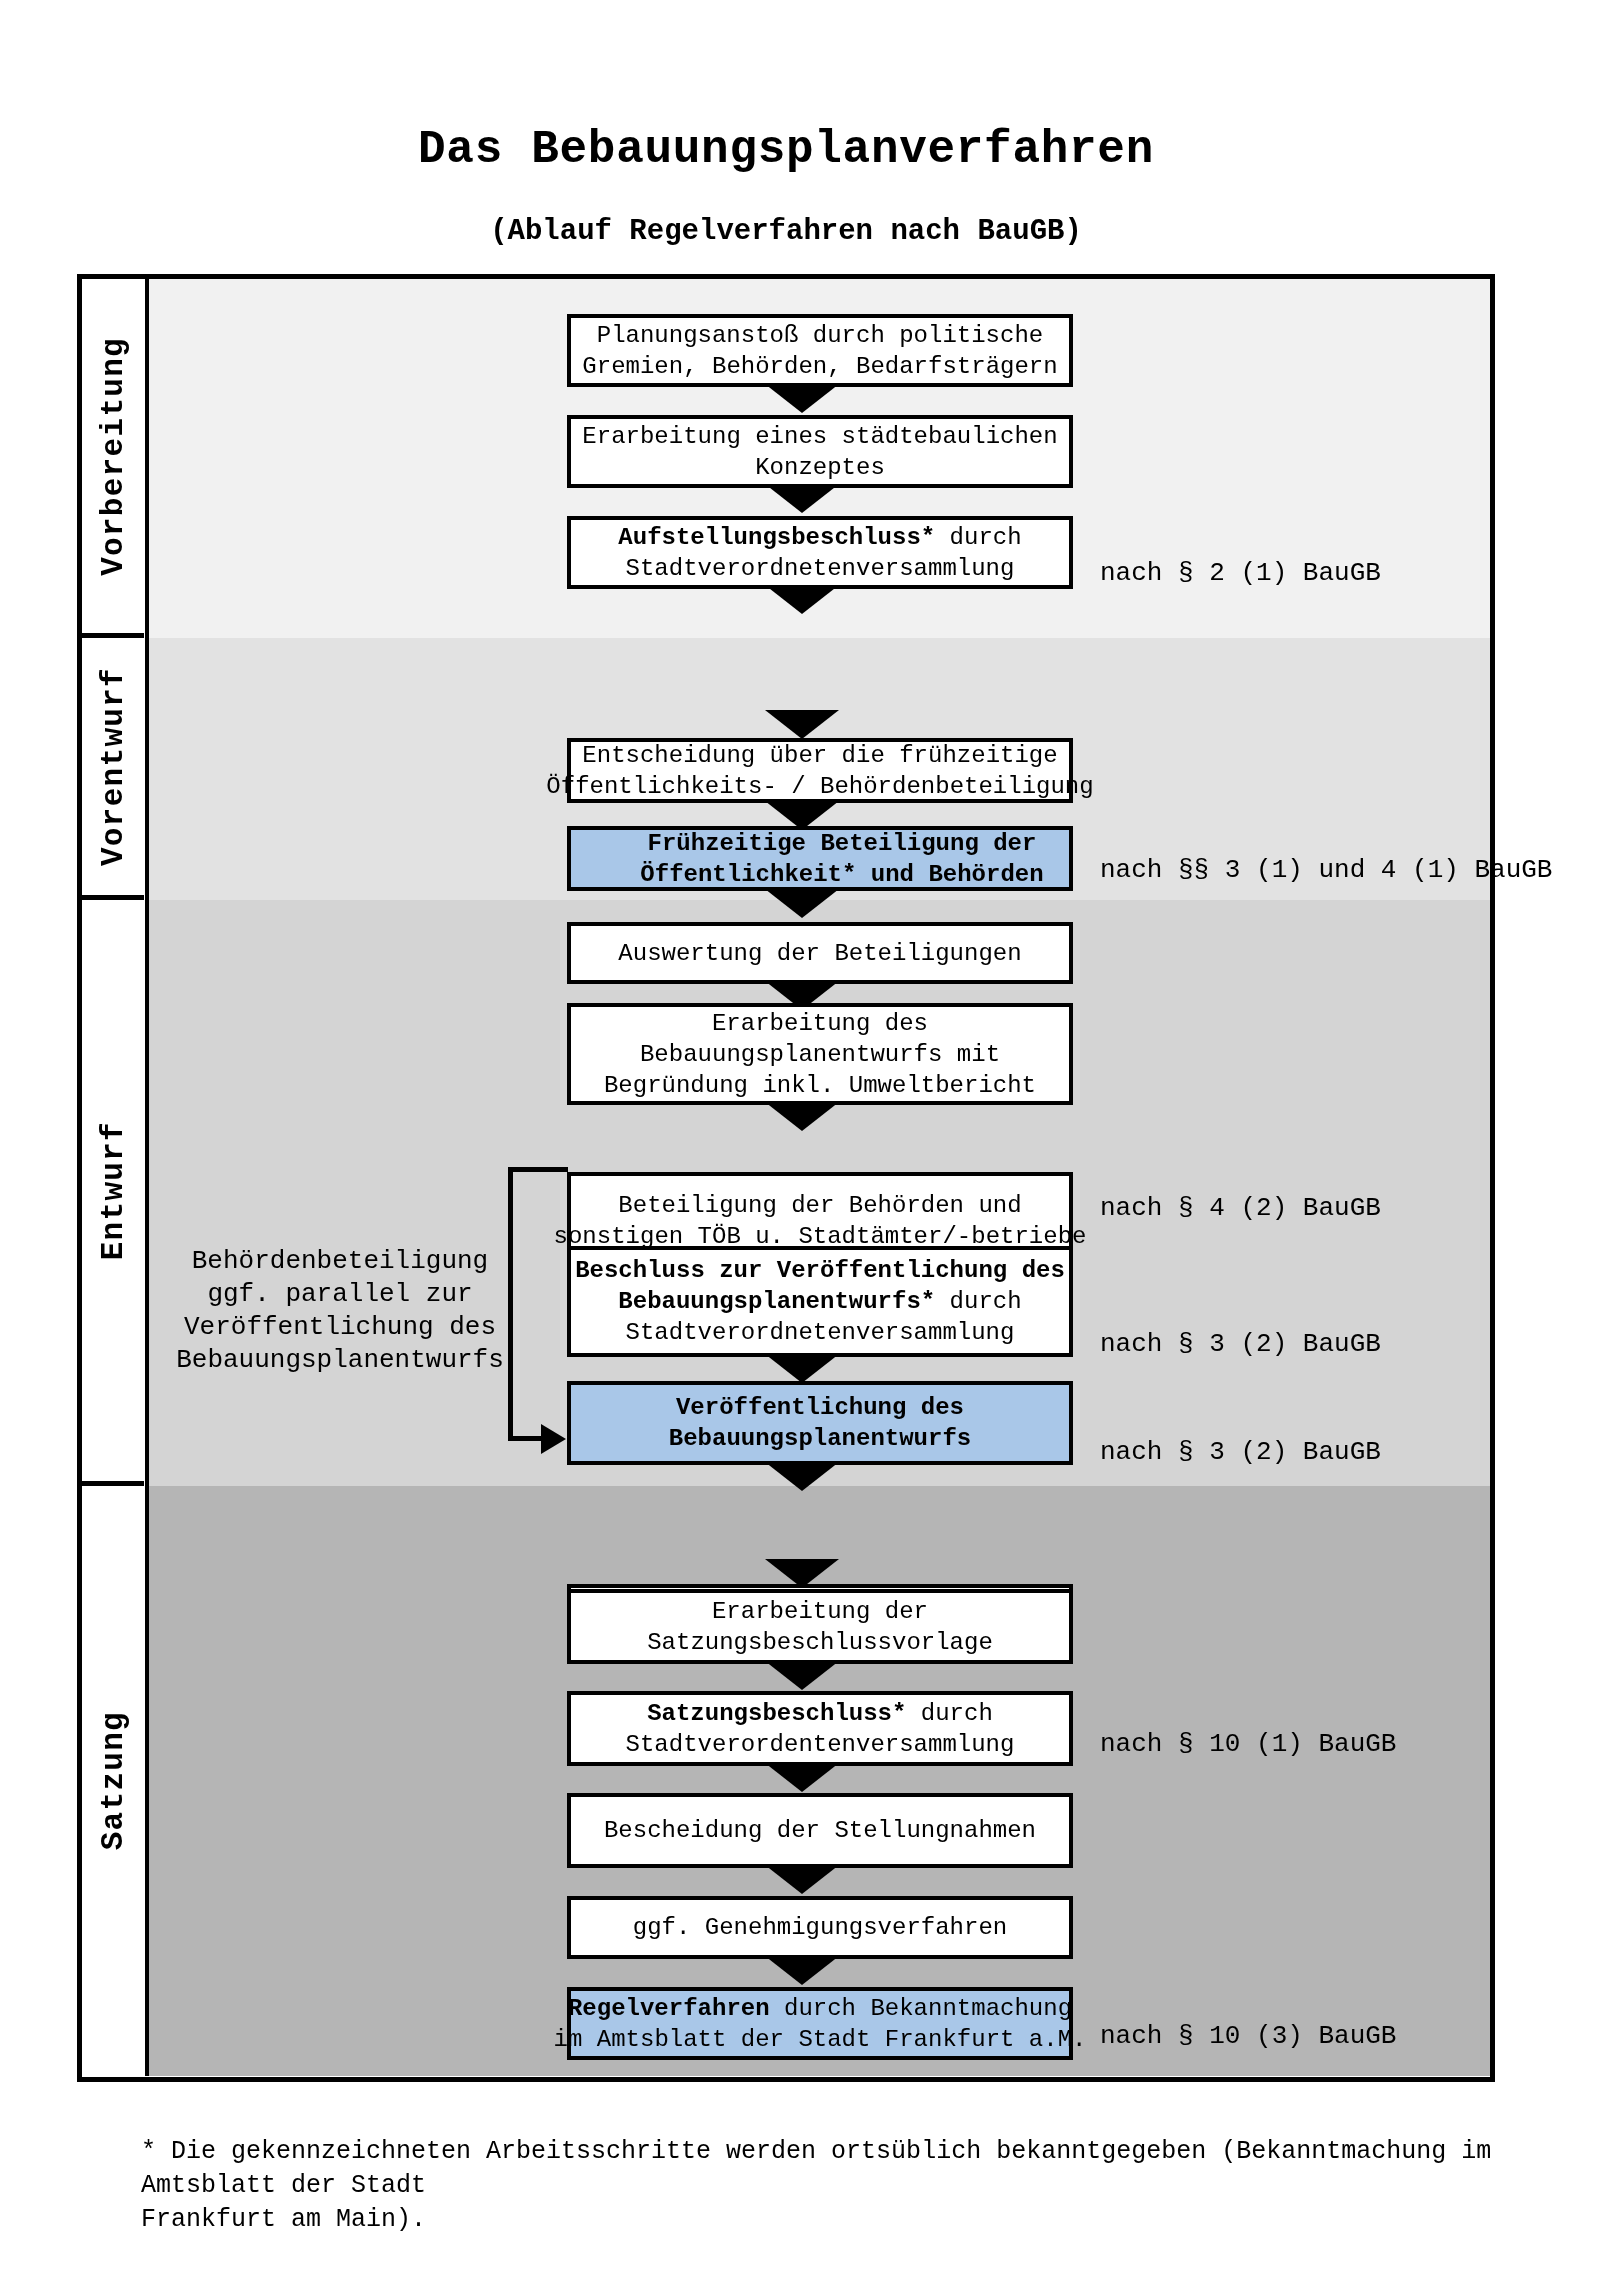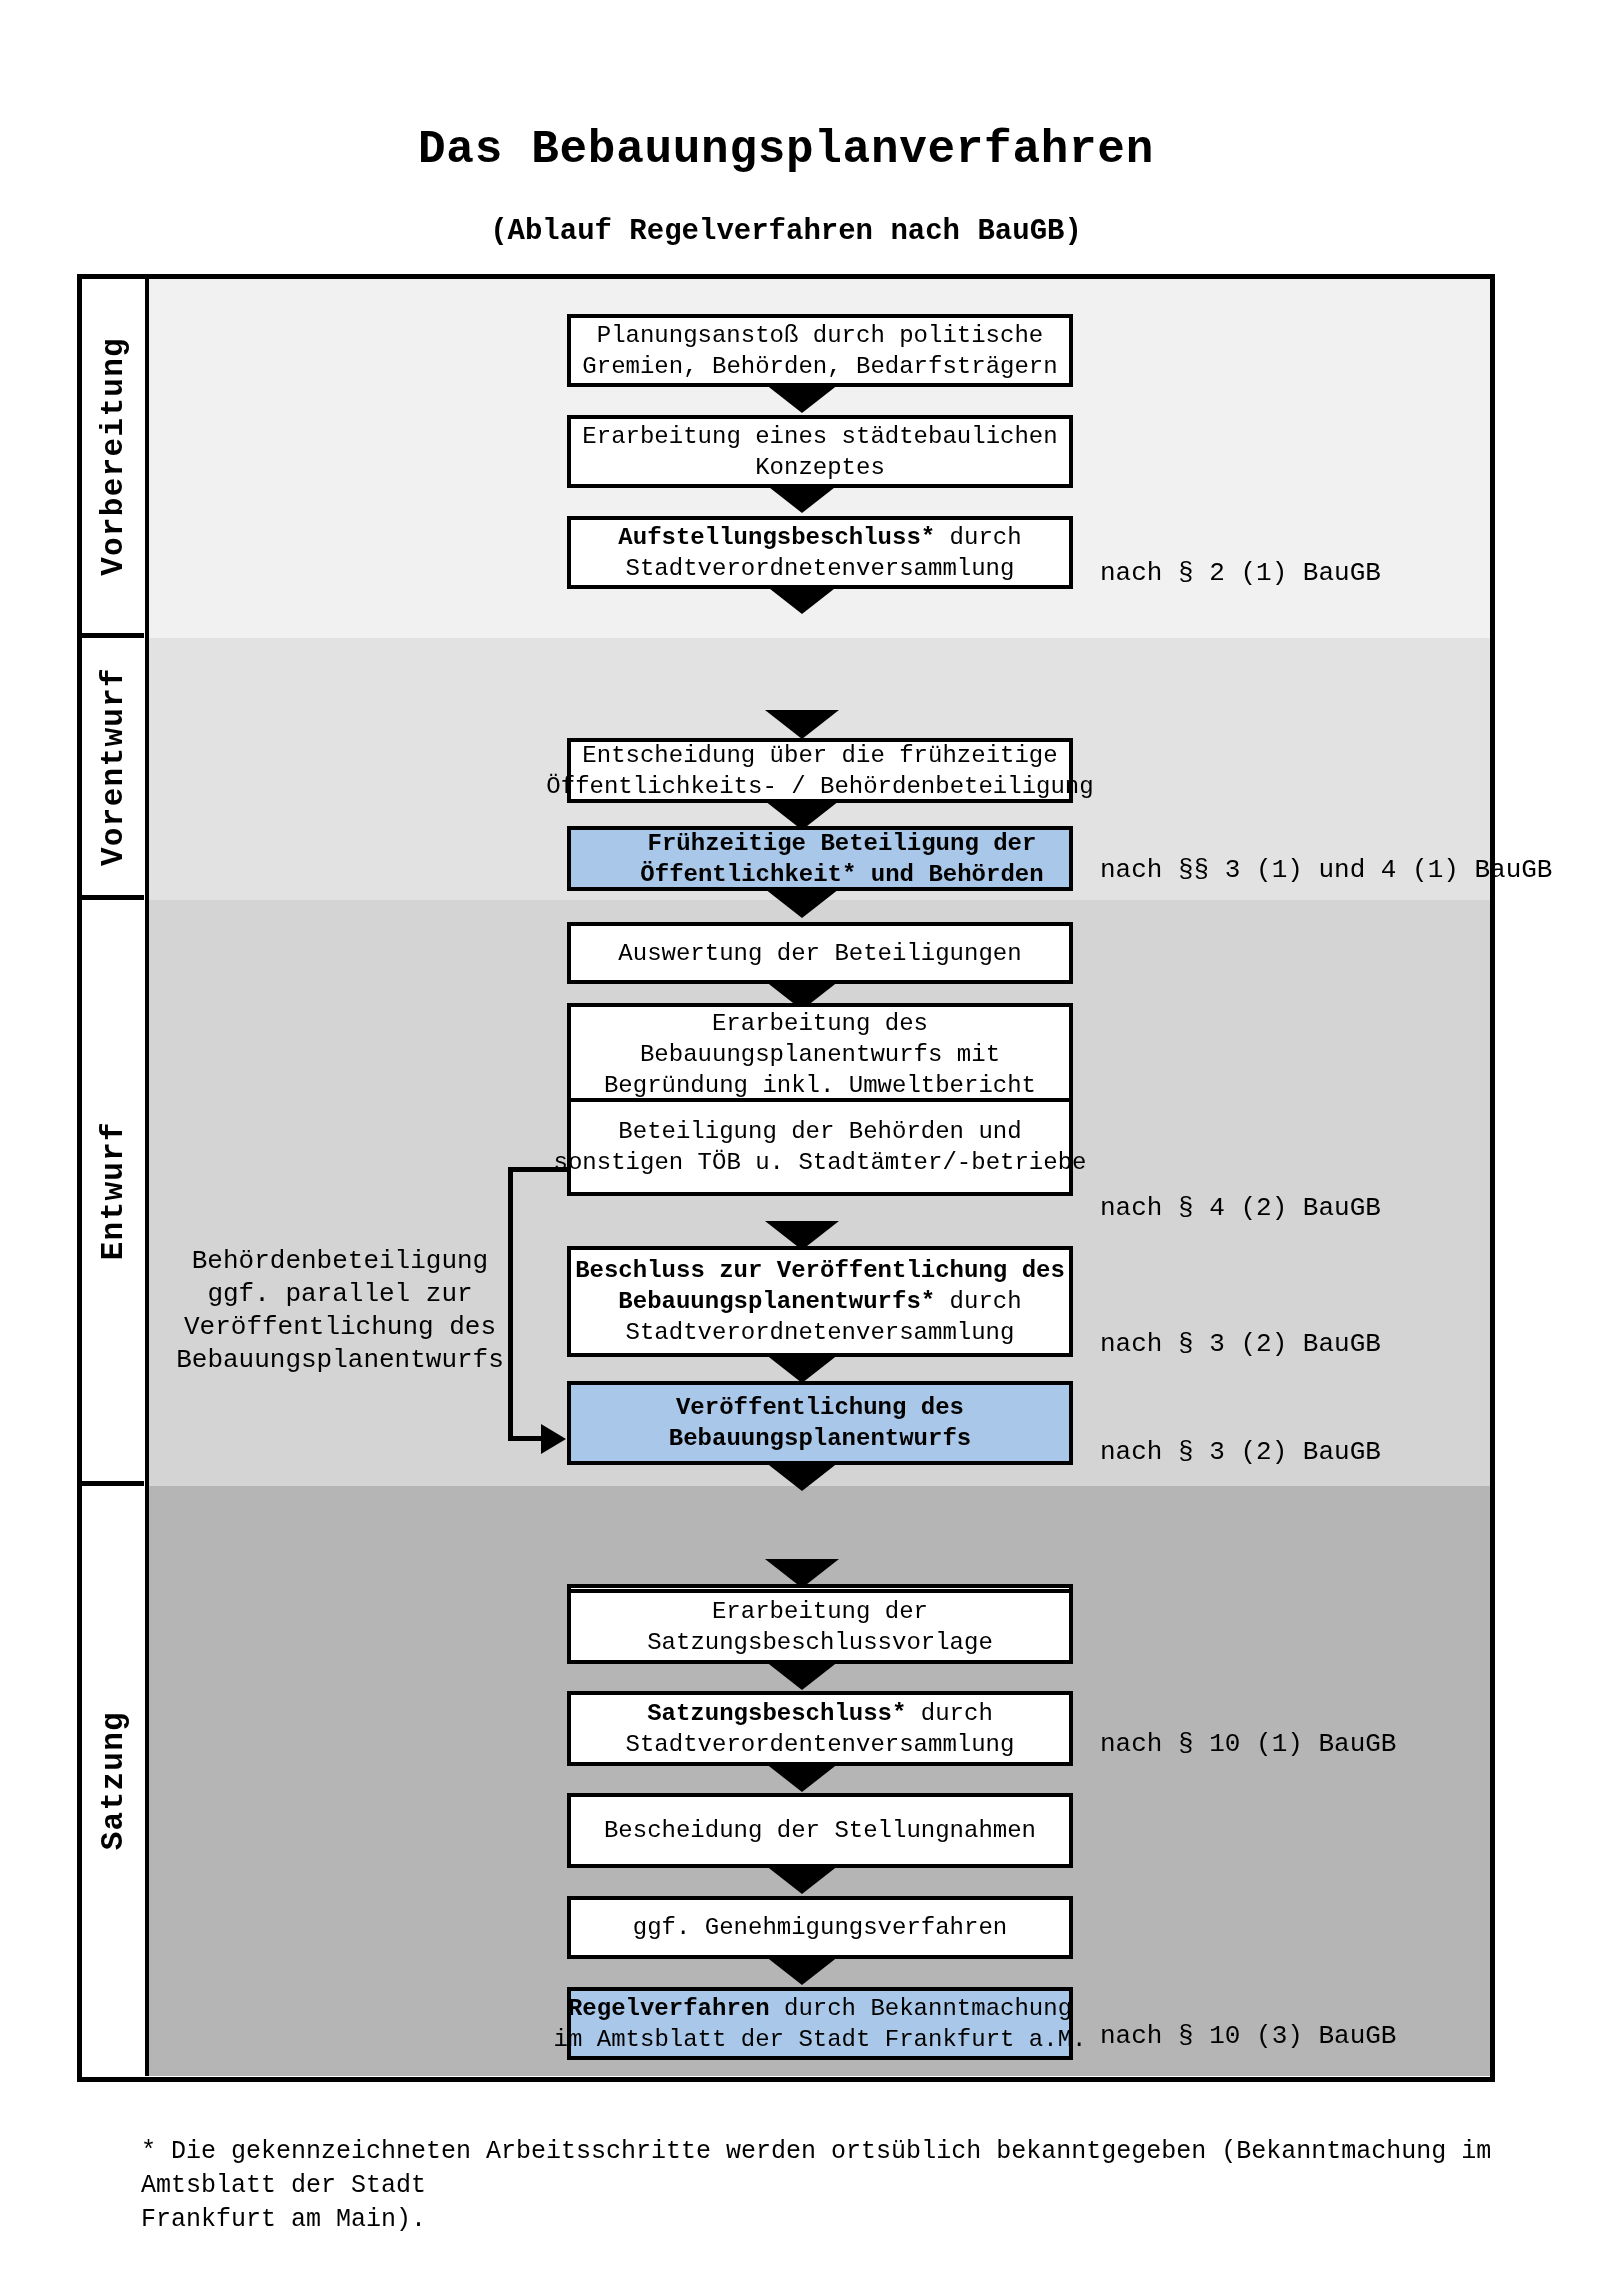--- a/index.html
+++ b/index.html
@@ -40,21 +40,21 @@
   .flow-box .ln{white-space:nowrap;}
   .bb{font-weight:bold;}
   #box-1{top:314px;height:73px;}
   #box-2{top:415px;height:73px;}
   #box-3{top:516px;height:73px;}
   #box-4{top:647px;height:65px;}
   #box-5{top:738px;height:65px;}
   #box-6{top:826px;height:65px;}
   #box-7{top:922px;height:62px;}
   #box-8{top:1003px;height:102px;}
-  #box-9{top:1098px;height:98px;justify-content:center;}
+  #box-9{top:1172px;height:98px;justify-content:center;}
   #box-10{top:1246px;height:111px;}
   #box-11{top:1381px;height:84px;}
   #box-12{top:1584px;height:62px;justify-content:flex-end;}
   #box-13{top:1589px;height:75px;}
   #box-14{top:1691px;height:75px;}
   #box-15{top:1793px;height:75px;}
   #box-16{top:1896px;height:63px;}
   #box-17{top:1987px;height:73px;}
   
   .arrow-down{position:absolute;left:765px;width:0;height:0;z-index:2;

